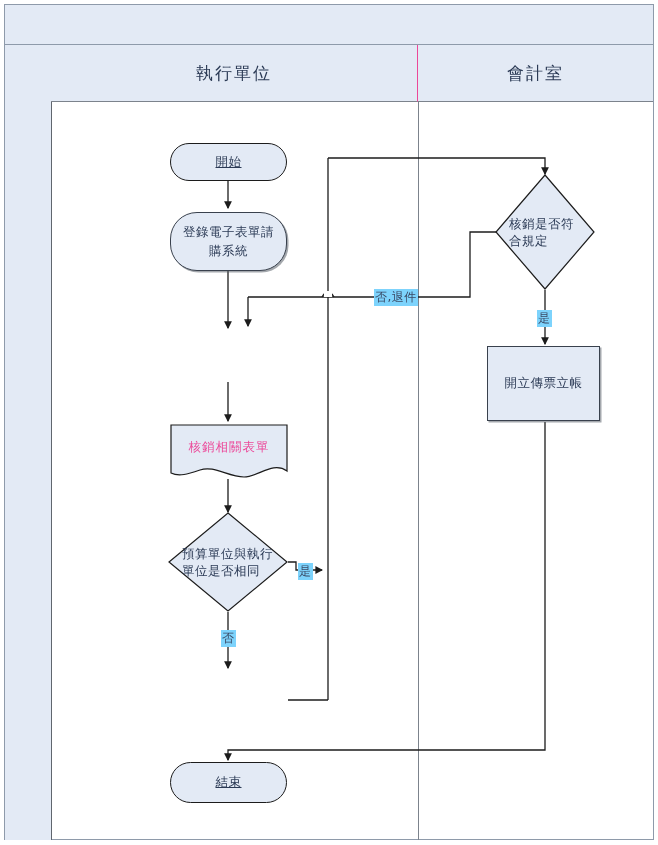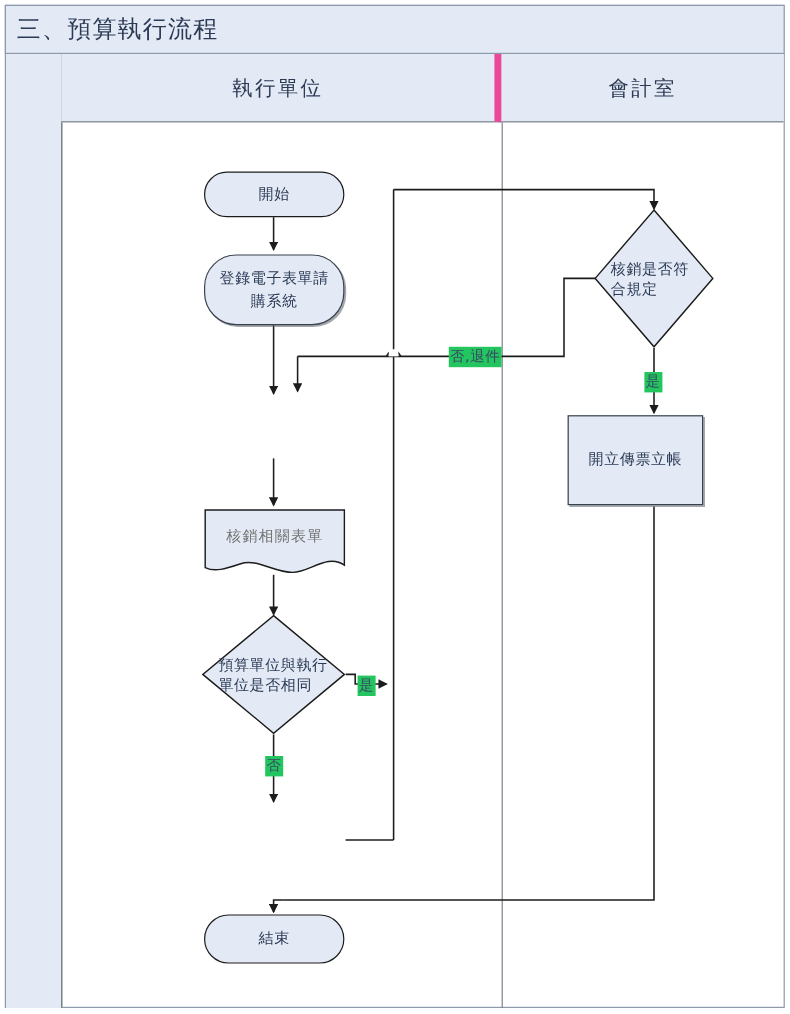--- a/index.html
+++ b/index.html
@@ -48,21 +48,21 @@
   }
   
   .lane-head{
     position:absolute;
     top:45px; height:57px;
     background:#e3eaf5;
     box-sizing:border-box;
     border-bottom:1px solid #7c838c;
     display:flex;align-items:center;justify-content:center;
   }
-  .lane-head.left{ left:51px; width:367px; border-right:6px solid #ec4899;}
+  .lane-head.left{ left:51px; width:367px; border-right:1px solid #ec4899;}
   .lane-head.right{ left:418px; width:235px;}
   .lane-head span{ font-size:17px; color:#2b3a55; letter-spacing:2px;}
   
   .lane-divider{
     position:absolute;
     left:418px; top:102px;
     width:1px; height:738px;
     background:#7c838c;
   }
   
@@ -77,60 +77,60 @@
     line-height:1.45;
     letter-spacing:0.5px;
   }
   .proc{
     border:1px solid #39414d;
     box-shadow:1.5px 1.5px 0 rgba(90,96,105,.55);
   }
   .term{
     border:1px solid #1c1c1c;
     border-radius:999px;
+    text-decoration:underline;
   }
   .doc-wrap{position:absolute;}
   .doc-label{
     position:absolute;
     left:0; top:0; width:100%; height:100%;
     display:flex;align-items:center;justify-content:center;
-    color:#737373;font-size:12.5px;letter-spacing:1px;
+    color:#ec4899;font-size:12.5px;letter-spacing:1px;
     padding-bottom:12px; box-sizing:border-box;
   }
   .dia-wrap{position:absolute;}
   .dia-label{
     position:absolute;
     left:0;top:0;width:100%;height:100%;
     display:flex;align-items:center;justify-content:center;
     text-align:left;
     color:#2b3a55;font-size:12.5px;line-height:1.4;
     letter-spacing:0.5px;
     padding:0 14px; box-sizing:border-box;
   }
   
   #wires{position:absolute;left:0;top:0;width:658px;height:845px;}
   .edge-label{
     position:absolute;
     font-size:12px;
     color:#3a4a66;
-    background:#22c55e;
+    background:#7dd3fc;
     padding:0 1px;
     white-space:nowrap;
     letter-spacing:0.5px;
   }
 </style>
 </head>
 <body>
 
 <div id="page">
 
   <div class="frame"></div>
 
   <div class="title-bar"></div>
-  <div class="title-text">三、預算執行流程</div>
 
   <div class="spine"></div>
 
   <div class="lane-head left">
     <span>執行單位</span>
   </div>
   <div class="lane-head right">
     <span>會計室</span>
   </div>
   <div class="lane-divider"></div>
@@ -203,21 +203,21 @@
     <span>結束</span>
   </div>
 
   <div class="dia-wrap" style="left:495px;top:174px;width:100px;height:116px;">
     <svg width="100" height="116" viewBox="0 0 100 116" xmlns="http://www.w3.org/2000/svg">
       <path d="M 50,1 L 99,58 L 50,115 L 1,58 Z" fill="#e3eaf5" stroke="#1c1c1c" stroke-width="1.2"></path>
     </svg>
     <div class="dia-label">核銷是否符合規定</div>
   </div>
 
-  <div class="shape proc" style="left:473px;top:346px;width:113px;height:75px;">
+  <div class="shape proc" style="left:487px;top:346px;width:113px;height:75px;">
     <span>開立傳票立帳</span>
   </div>
 
   <div class="edge-label" style="left:298px;top:563px;">是</div>
 
   <div class="edge-label" style="left:221px;top:630px;">否</div>
 
   <div class="edge-label" style="left:374px;top:289px;">否,退件</div>
 
   <div class="edge-label" style="left:537px;top:310px;">是</div>

